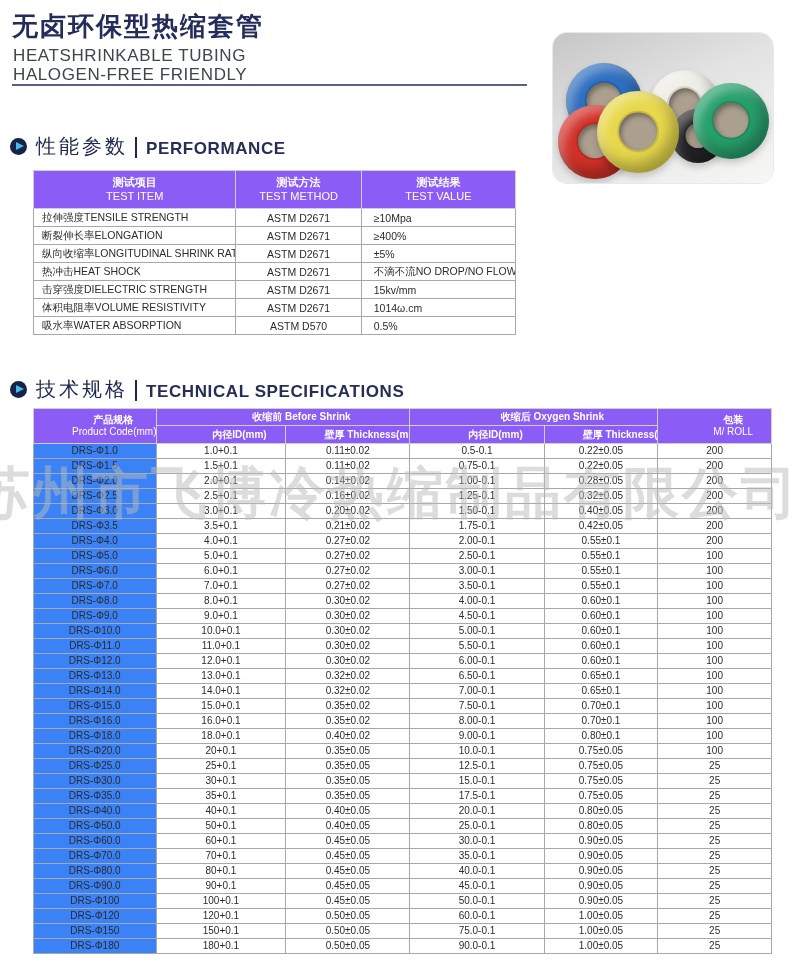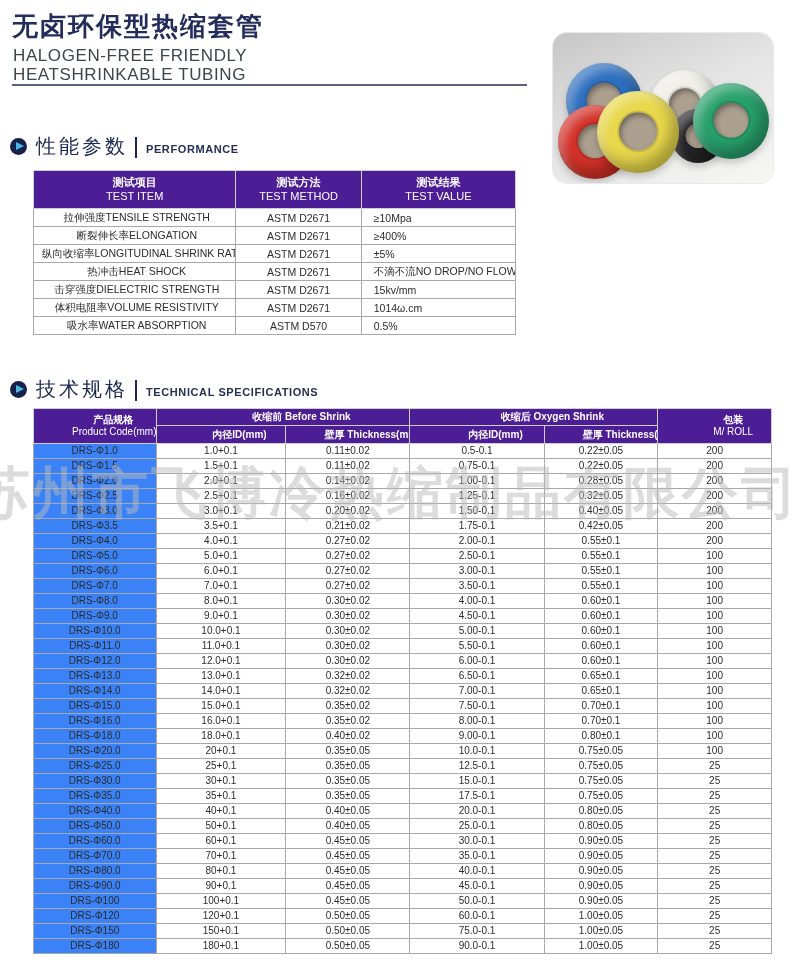--- a/index.html
+++ b/index.html
@@ -40,34 +40,34 @@
 
   
   .section-head{display:flex;align-items:center;height:24px;}
   .section-head.perf{left:10px;top:134px;}
   .section-head.spec{left:10px;top:377px;}
   .section-icon{width:17px;height:17px;border-radius:50%;background:#16224a;position:relative;flex:0 0 auto;}
   .section-icon::after{content:'';position:absolute;left:6px;top:4px;
     border-left:8px solid #4db8e8;border-top:4.5px solid transparent;border-bottom:4.5px solid transparent;}
   .section-cn{font-size:20px;font-weight:normal;color:#1b2750;letter-spacing:3px;margin-left:9px;white-space:nowrap;}
   .section-sep{width:2px;height:21px;background:#1b2750;margin:2px 9px 0 7px;flex:0 0 auto;}
-  .section-en{font-size:11px;font-weight:bold;color:#252f55;letter-spacing:0.6px;margin-top:5px;white-space:nowrap;text-align:right;}
+  .section-en{font-size:17px;font-weight:bold;color:#252f55;letter-spacing:0.6px;margin-top:5px;white-space:nowrap;text-align:right;}
 
   
   table{border-collapse:collapse;table-layout:fixed;}
   th,td{border:1px solid #a8a8a8;overflow:hidden;white-space:nowrap;}
-  th{background:#4c1d95;color:#ffffff;font-weight:bold;border:1px solid #cfcfcf;}
+  th{background:#8b5cf6;color:#ffffff;font-weight:bold;border:1px solid #cfcfcf;}
   .hdr-cn{display:block;line-height:1.25;}
   .hdr-en{display:block;line-height:1.25;font-weight:normal;}
 
   
   .perf-table{left:33px;top:170px;width:483px;}
   .perf-table th{height:35px;font-size:11px;}
   .perf-table td{height:17px;font-size:10.5px;color:#2b2b2b;padding:0 4px;}
-  .perf-table td:first-child{text-align:center;padding-left:8px;}
+  .perf-table td:first-child{text-align:left;padding-left:8px;}
   .perf-table td:nth-child(2){text-align:center;}
   .perf-table td:nth-child(3){text-align:left;padding-left:12px;}
 
   
   .spec-table{left:33px;top:408px;width:739px;}
   .spec-table th{font-size:10px;padding-left:38px;}
   .spec-table .group-row th{height:14px;}
   .spec-table .sub-row th{height:15px;}
   .spec-table td{height:14px;font-size:10px;color:#2b2b2b;text-align:center;padding:0 2px;line-height:1;}
   .spec-table td:first-child{background:#3b82f6;}
@@ -78,22 +78,22 @@
     color:rgba(186,186,186,0.5);white-space:nowrap;z-index:6;pointer-events:none;
     font-family:"DejaVu Sans","Liberation Sans",sans-serif;
   }
 </style>
 </head>
 <body>
 
 <h1 class="abs page-title" style="margin:0;">无卤环保型热缩套管</h1>
 
 <div class="abs page-subtitle">
+  <div>HEATSHRINKABLE TUBING</div>
   <div>HALOGEN-FREE FRIENDLY</div>
-  <div>HEATSHRINKABLE TUBING</div>
 </div>
 
 <div class="abs title-rule"></div>
 
 <div class="abs product-photo" id="product-photo">
     <div class="roll" style="left: 13px; top: 30px; width: 76px; height: 76px; background: rgb(46, 111, 192);">
       <div class="core"></div>
     </div>
     <div class="roll" style="left: 97px; top: 37px; width: 70px; height: 70px; background: rgb(239, 238, 232);">
       <div class="core"></div>

